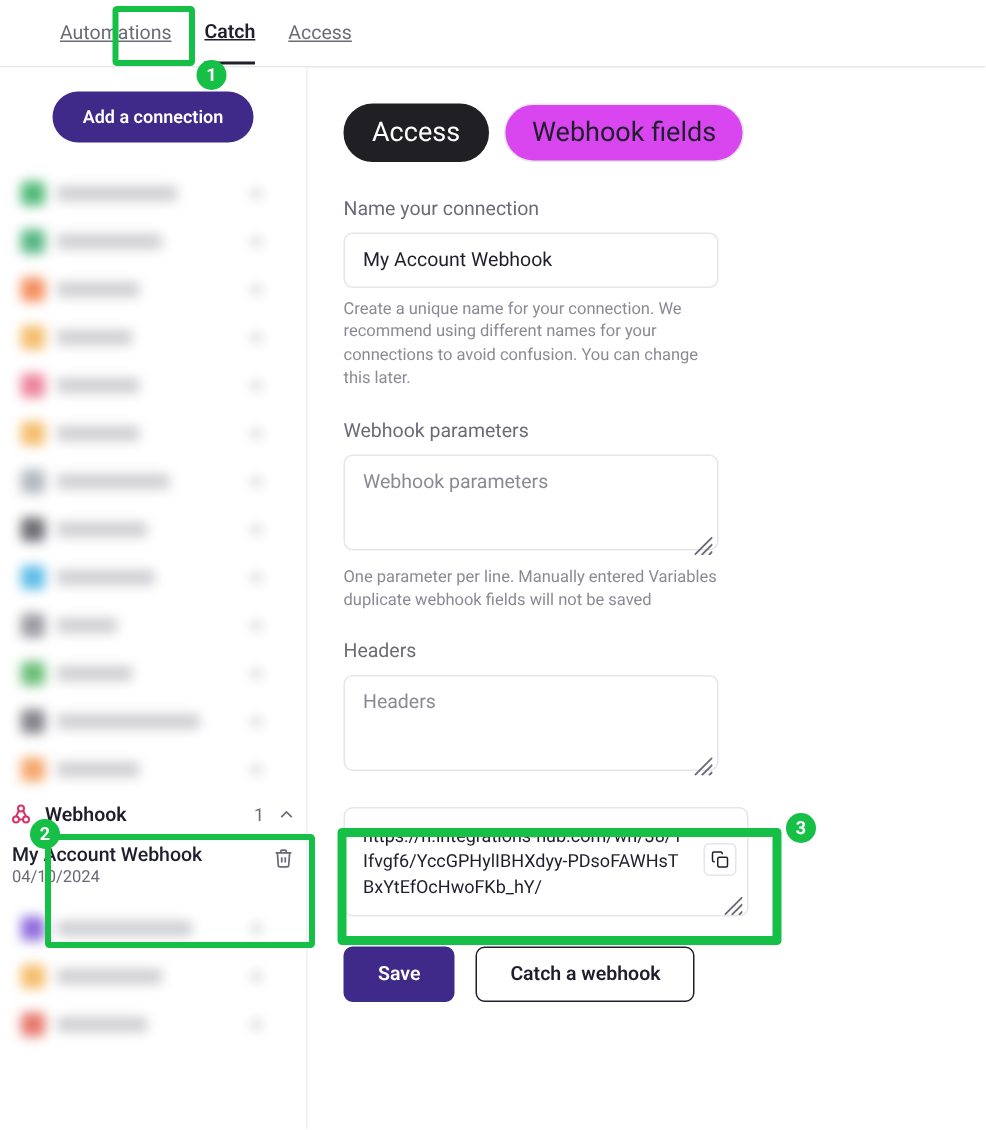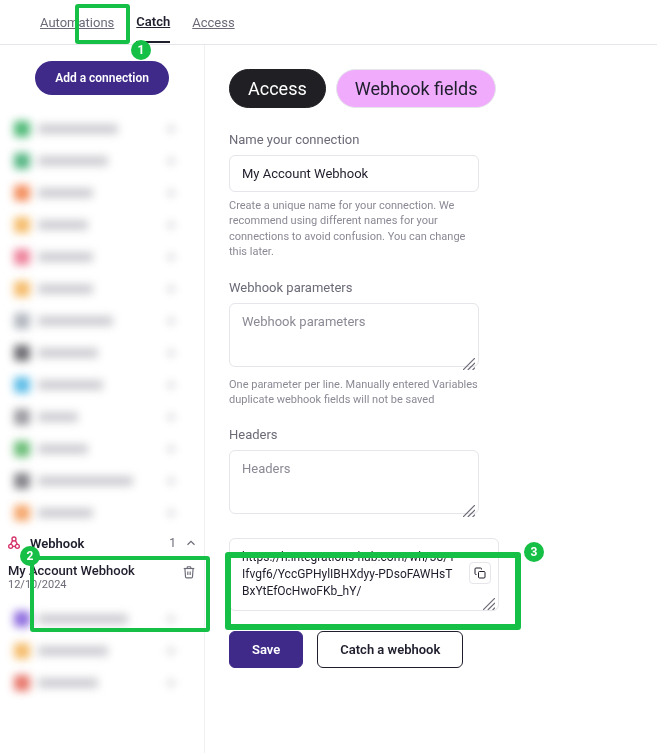--- a/index.html
+++ b/index.html
@@ -43,21 +43,21 @@
   .wh-item .nm{font-size:13px;color:var(--ink);font-weight:500;}
   .wh-item .row2{display:flex;align-items:center;justify-content:space-between;}
   .wh-item .dt{font-size:11px;color:var(--gray);}
   .wh-item .trash{width:14px;height:14px;color:var(--gray);}
   .apps-tail{margin-top:6px;padding:0 14px;}
   
   
   .pillrow{display:flex;gap:10px;margin-bottom:24px;}
   .pill{border-radius:20px;padding:8px 18px;font-size:18px;font-weight:400;cursor:pointer;}
   .pill.dark{background:var(--pill);color:#fff;border:1px solid var(--pill);}
-  .pill.light{background:#f0abfc;color:var(--ink);border:1px solid var(--line);}
+  .pill.light{background:#d946ef;color:var(--ink);border:1px solid var(--line);}
   
   .updaterow{display:flex;align-items:center;justify-content:space-between;margin-bottom:28px;}
   .update-btn{display:inline-flex;align-items:center;gap:6px;border:1px solid var(--line);background:var(--soft);border-radius:5px;padding:6px 10px;font-size:12px;color:var(--ink);cursor:pointer;}
   .update-btn svg{width:12px;height:12px;}
   .lastupd{font-size:12px;color:var(--gray);}
   
   .sec{margin-bottom:20px;}
   .sec .lab{font-size:13px;color:var(--gray);margin-bottom:8px;}
   .sec .field{width:250px;border:1px solid var(--line);border-radius:6px;padding:10px 12px;font-size:13px;color:var(--ink);}
   .sec .area-wrap{position:relative;width:250px;}
@@ -201,21 +201,21 @@
           <div class="nm">My Account Webhook</div>
           <span class="trash">
             <svg viewBox="0 0 24 24" fill="none" stroke="currentColor" stroke-width="2">
                 <polyline points="3 6 5 6 21 6"></polyline>
                 <path d="M19 6l-1 14a2 2 0 0 1-2 2H8a2 2 0 0 1-2-2L5 6"></path>
                 <path d="M10 11v6M14 11v6"></path>
                 <path d="M9 6V4a1 1 0 0 1 1-1h4a1 1 0 0 1 1 1v2"></path>
               </svg>
           </span>
         </div>
-        <div class="dt">12/10/2024</div>
+        <div class="dt">04/10/2024</div>
       </div>
     </div>
 
     <div class="apps-tail" id="apps-tail">
         <div class="app-row">
           <div class="app-ic" style="background:#6a3dd4"></div>
           <div class="app-nm" style="width:90px"></div>
           <div class="app-count"></div>
           <div class="app-ch"></div>
         </div>

